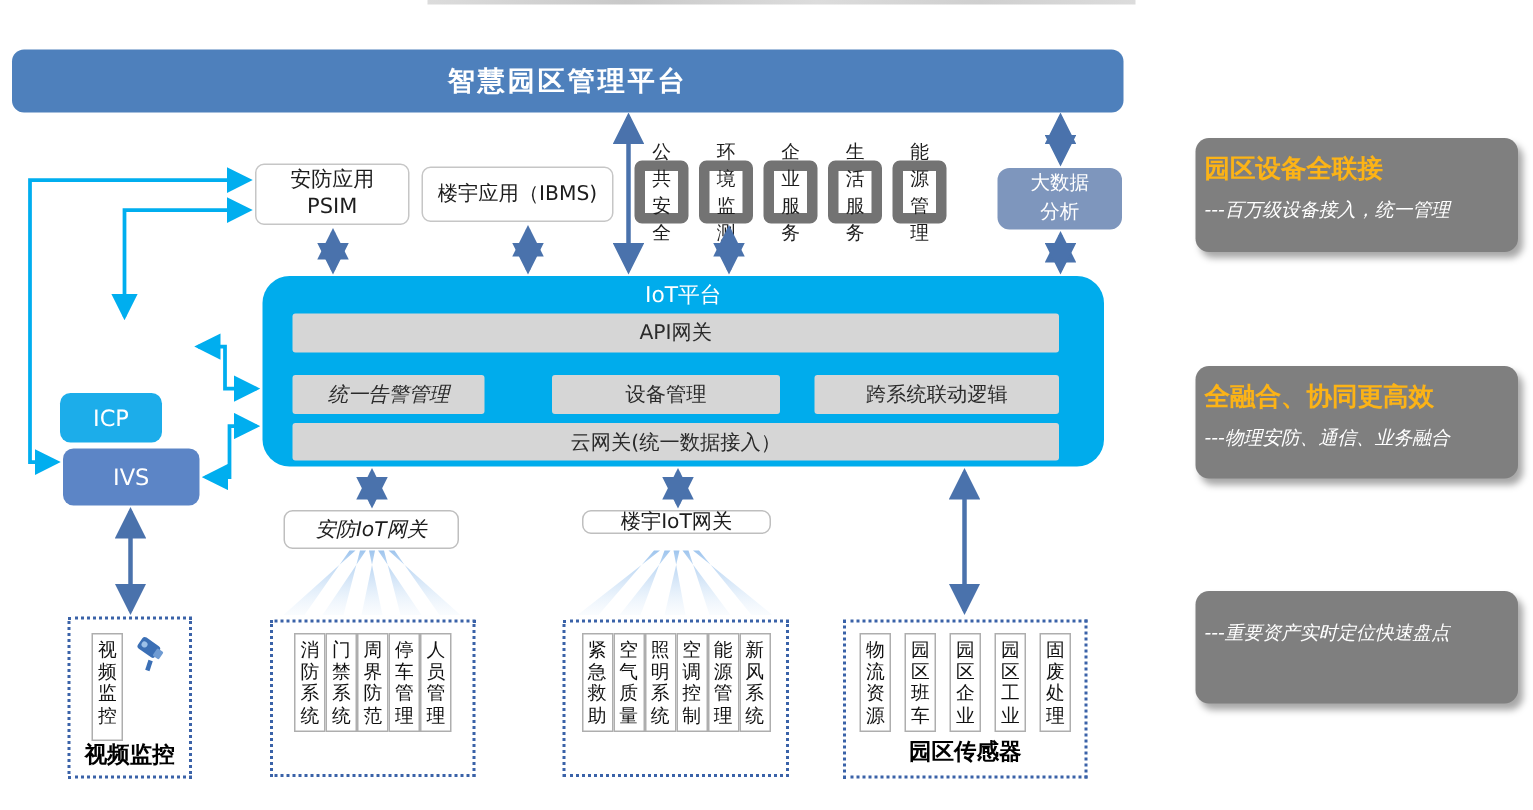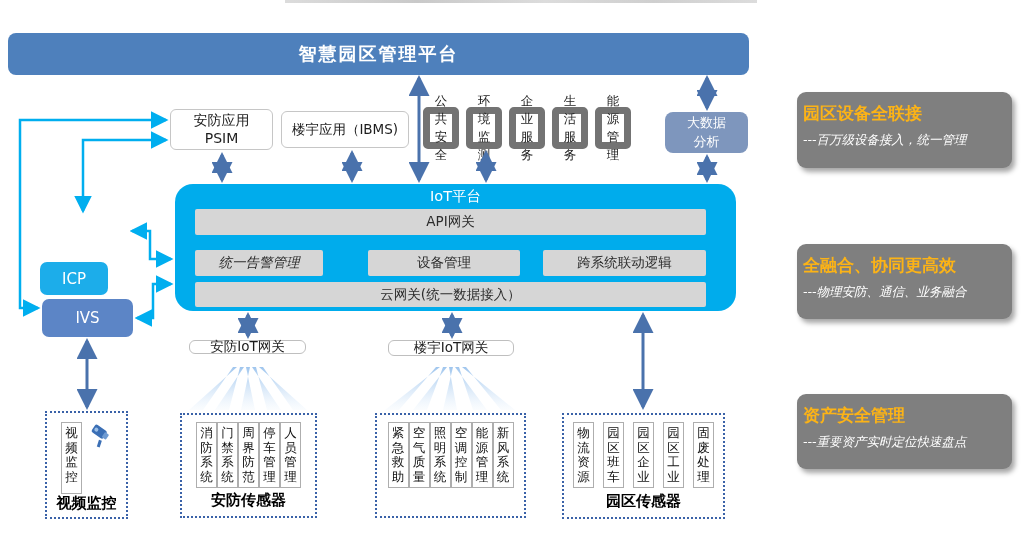--- a/index.html
+++ b/index.html
@@ -36,21 +36,21 @@
   .mod3{left:368px;top:66px;width:163px;height:26px;}
   .bar-cloud{left:20px;top:98px;width:511px;height:25px;}
   
   .icp{left:40px;top:215px;width:68px;height:33px;background:#1cadea;border-radius:7px;color:#fff;
     font-size:15px;display:flex;align-items:center;justify-content:center;margin-top:47px;}
   .ivs{left:42px;top:299px;width:91px;height:38px;background:#5c85c6;border-radius:7px;color:#fff;
     font-size:15px;display:flex;align-items:center;justify-content:center;}
   
   .gw{background:#fff;border:1px solid #bfbfbf;border-radius:6px;font-size:13.5px;color:#1d1d1d;
     display:flex;align-items:center;justify-content:center;}
-  .gw1{left:189px;top:340px;width:117px;height:14px;}
+  .gw1{left:189px;top:340px;width:117px;height:26px;font-style:italic;}
   .gw2{left:388px;top:340px;width:126px;height:16px;}
   
   .group{border:2px dotted #3a62a8;background:#fff;display:flex;flex-direction:column;}
   .g1{left:45px;top:411px;width:83px;height:108px;}
   .g2{left:180px;top:413px;width:137px;height:105px;}
   .g3{left:375px;top:413px;width:151px;height:105px;}
   .g4{left:562px;top:413px;width:163px;height:106px;}
   .chips{flex:1;display:flex;justify-content:center;align-items:flex-start;gap:0;padding-top:7px;}
   .g4 .chips{gap:9px;}
   .chip{width:15px;padding:3px 2px;border:1px solid #aeaeae;background:#fff;font-size:12.5px;
@@ -131,21 +131,20 @@
   </div>
 
   <div class="abs group g2">
     <div class="chips">
       <div class="chip">消防系统</div>
       <div class="chip">门禁系统</div>
       <div class="chip">周界防范</div>
       <div class="chip">停车管理</div>
       <div class="chip">人员管理</div>
     </div>
-    <div class="glabel">安防传感器</div>
   </div>
 
   <div class="abs group g3">
     <div class="chips">
       <div class="chip">紧急救助</div>
       <div class="chip">空气质量</div>
       <div class="chip">照明系统</div>
       <div class="chip">空调控制</div>
       <div class="chip">能源管理</div>
       <div class="chip">新风系统</div>
@@ -165,21 +164,20 @@
 
   <div class="abs panel p1">
     <div class="ptitle">园区设备全联接</div>
     <div class="pdesc">---百万级设备接入，统一管理</div>
   </div>
   <div class="abs panel p2">
     <div class="ptitle">全融合、协同更高效</div>
     <div class="pdesc">---物理安防、通信、业务融合</div>
   </div>
   <div class="abs panel p3">
-    <div class="ptitle">资产安全管理</div>
     <div class="pdesc">---重要资产实时定位快速盘点</div>
   </div>
 
   <svg class="overlay">
     <defs>
       <marker id="ahs" markerWidth="7" markerHeight="7" refX="6" refY="3.5" orient="auto-start-reverse">
         <path d="M0,0 L7,3.5 L0,7 z" fill="#4a72ac"></path>
       </marker>
       <marker id="ahc" markerWidth="7" markerHeight="7" refX="6" refY="3.5" orient="auto-start-reverse">
         <path d="M0,0 L7,3.5 L0,7 z" fill="#00aeef"></path>

